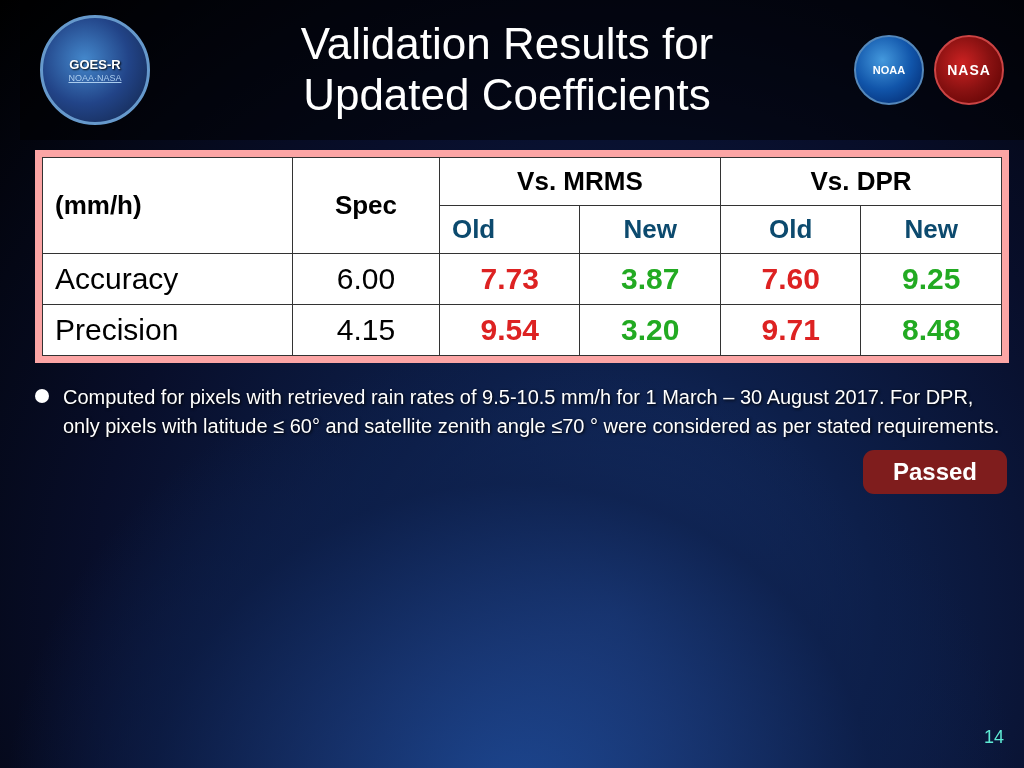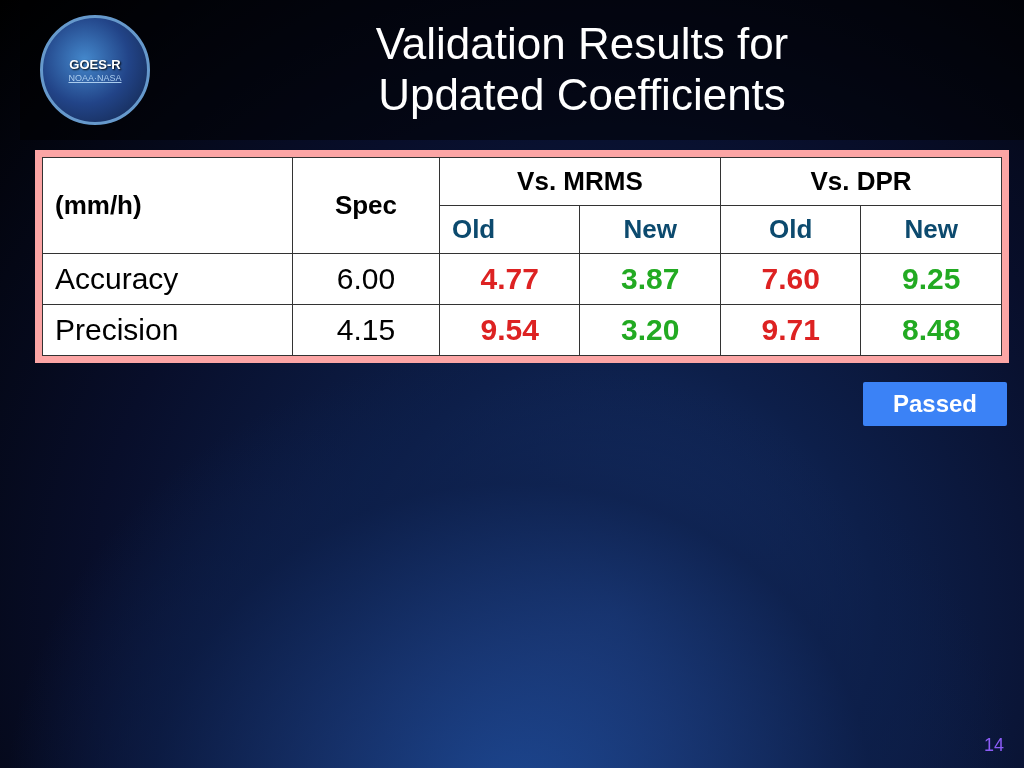--- a/index.html
+++ b/index.html
@@ -235,34 +235,34 @@
     }
 
     .passed-row {
       display: flex;
       justify-content: flex-end;
       margin-top: 4px;
       padding-right: 2px;
     }
 
     .passed-badge {
-      background: #3b82f6;
+      background: #7f1d1d;
       color: #fff;
       font-size: 24px;
       font-weight: bold;
       padding: 8px 30px;
-      border-radius: 2px;
+      border-radius: 11px;
     }
 
     
     .page-number {
       position: absolute;
-      bottom: 12px;
+      bottom: 20px;
       right: 20px;
-      color: #8b5cf6;
+      color: #5eead4;
       font-size: 18px;
       z-index: 2;
     }
   </style>
 </head>
 <body>
 
 <div class="bg-earth"></div>
 
 <div class="container">
@@ -275,20 +275,28 @@
           <div class="goes-logo-small">NOAA·NASA</div>
         </div>
       </div>
     </div>
 
     <div class="header-title">
       <span>Validation Results for</span><br>
       <span>Updated Coefficients</span>
     </div>
 
+    <div class="header-logos-right">
+      <div class="noaa-logo">
+        <span class="noaa-logo-text">NOAA</span>
+      </div>
+      <div class="nasa-logo">
+        <span class="nasa-logo-text">NASA</span>
+      </div>
+    </div>
   </div>
 
   <div class="main-content">
 
     <div class="table-wrapper">
       <table>
         <thead>
           <tr class="header-row-1">
             <th class="unit-cell rowspan-header" rowspan="2">(mm/h)</th>
             <th class="spec-header rowspan-header" rowspan="2">Spec</th>
@@ -299,38 +307,42 @@
             <th>Old</th>
             <th>New</th>
             <th>Old</th>
             <th>New</th>
           </tr>
         </thead>
         <tbody>
           <tr class="row-accuracy">
             <td class="val-black">Accuracy</td>
             <td class="val-black">6.00</td>
-            <td class="val-red">4.77</td>
+            <td class="val-red">7.73</td>
             <td class="val-green">3.87</td>
             <td class="val-red">7.60</td>
             <td class="val-green">9.25</td>
           </tr>
           <tr class="row-precision">
             <td class="val-black">Precision</td>
             <td class="val-black">4.15</td>
             <td class="val-red">9.54</td>
             <td class="val-green">3.20</td>
             <td class="val-red">9.71</td>
             <td class="val-green">8.48</td>
           </tr>
         </tbody>
       </table>
     </div>
 
     <div class="bullet-section">
+      <div class="bullet-item">
+        <div class="bullet-dot"></div>
+        <div class="bullet-text">Computed for pixels with retrieved rain rates of 9.5-10.5 mm/h for 1 March – 30 August 2017. For DPR, only pixels with latitude ≤ 60° and satellite zenith angle ≤70 ° were considered as per stated requirements.</div>
+      </div>
       <div class="passed-row">
         <div class="passed-badge">Passed</div>
       </div>
     </div>
 
   </div>
 </div>
 
 <div class="page-number">14</div>
 

